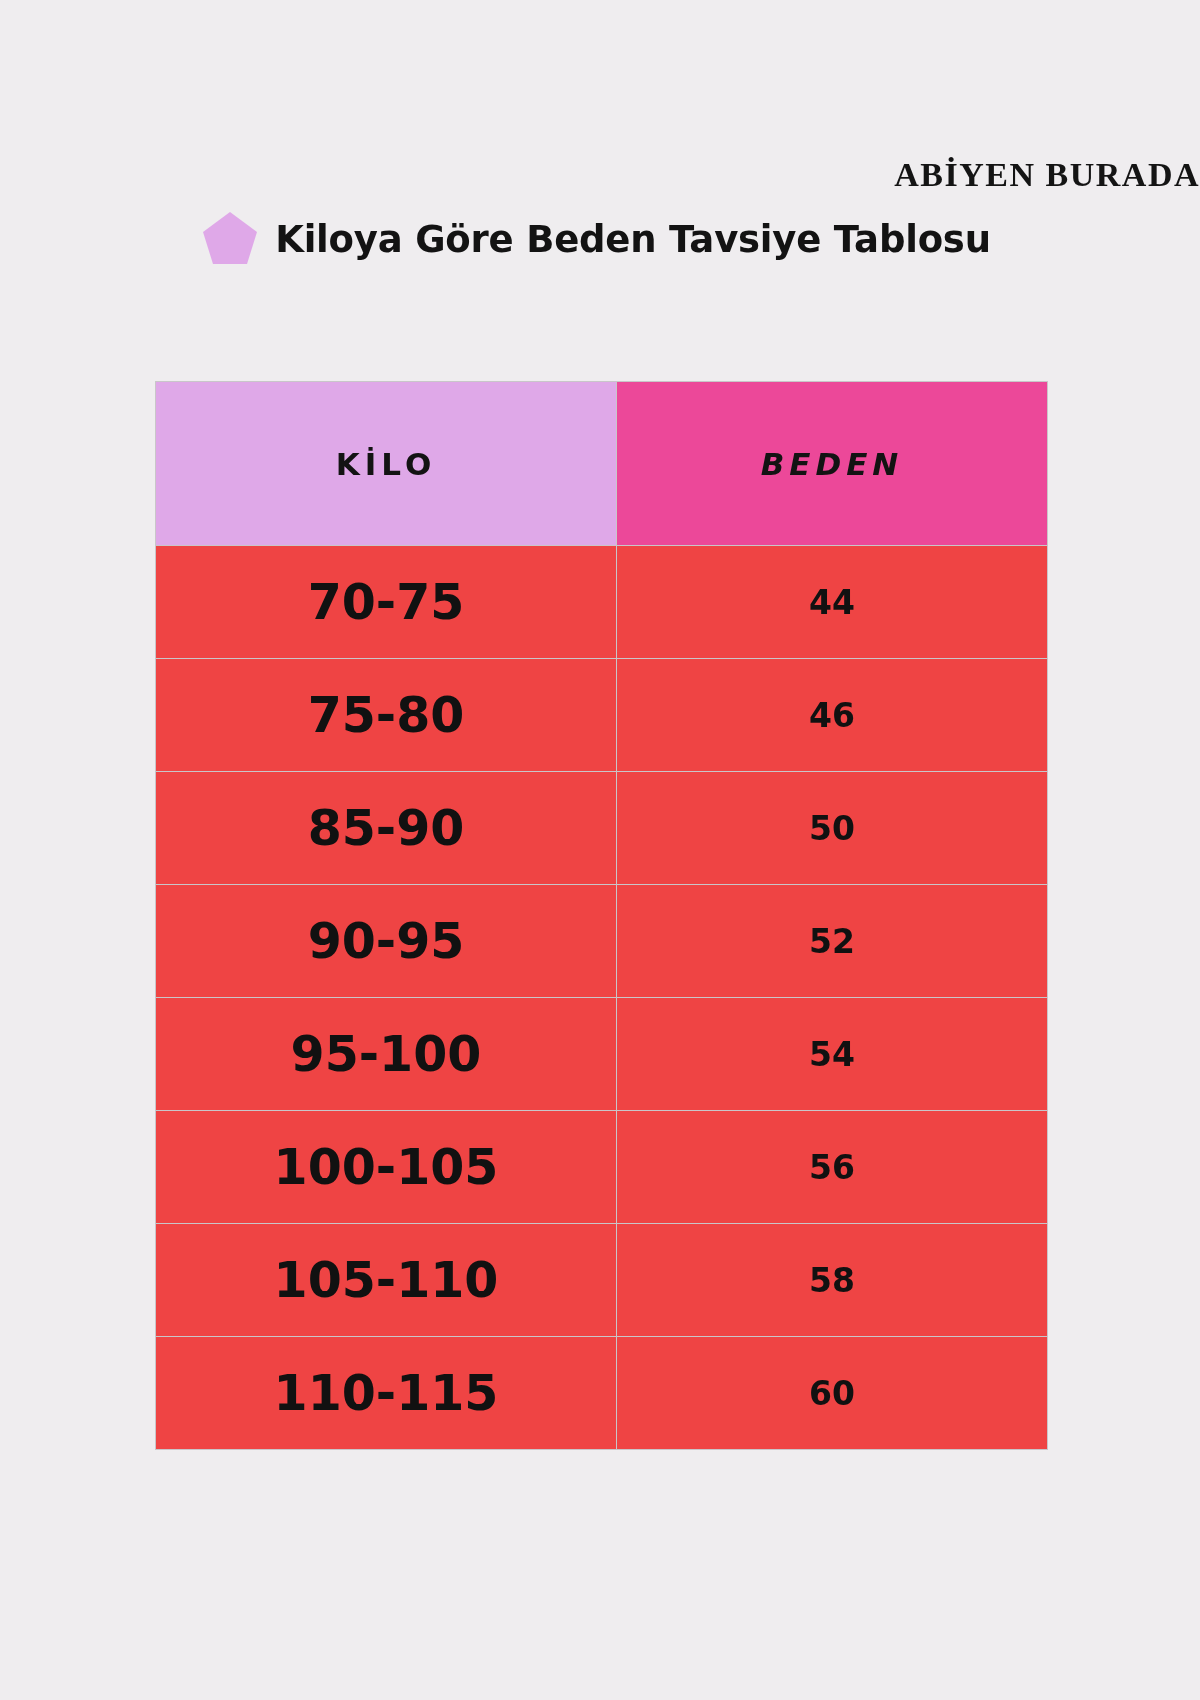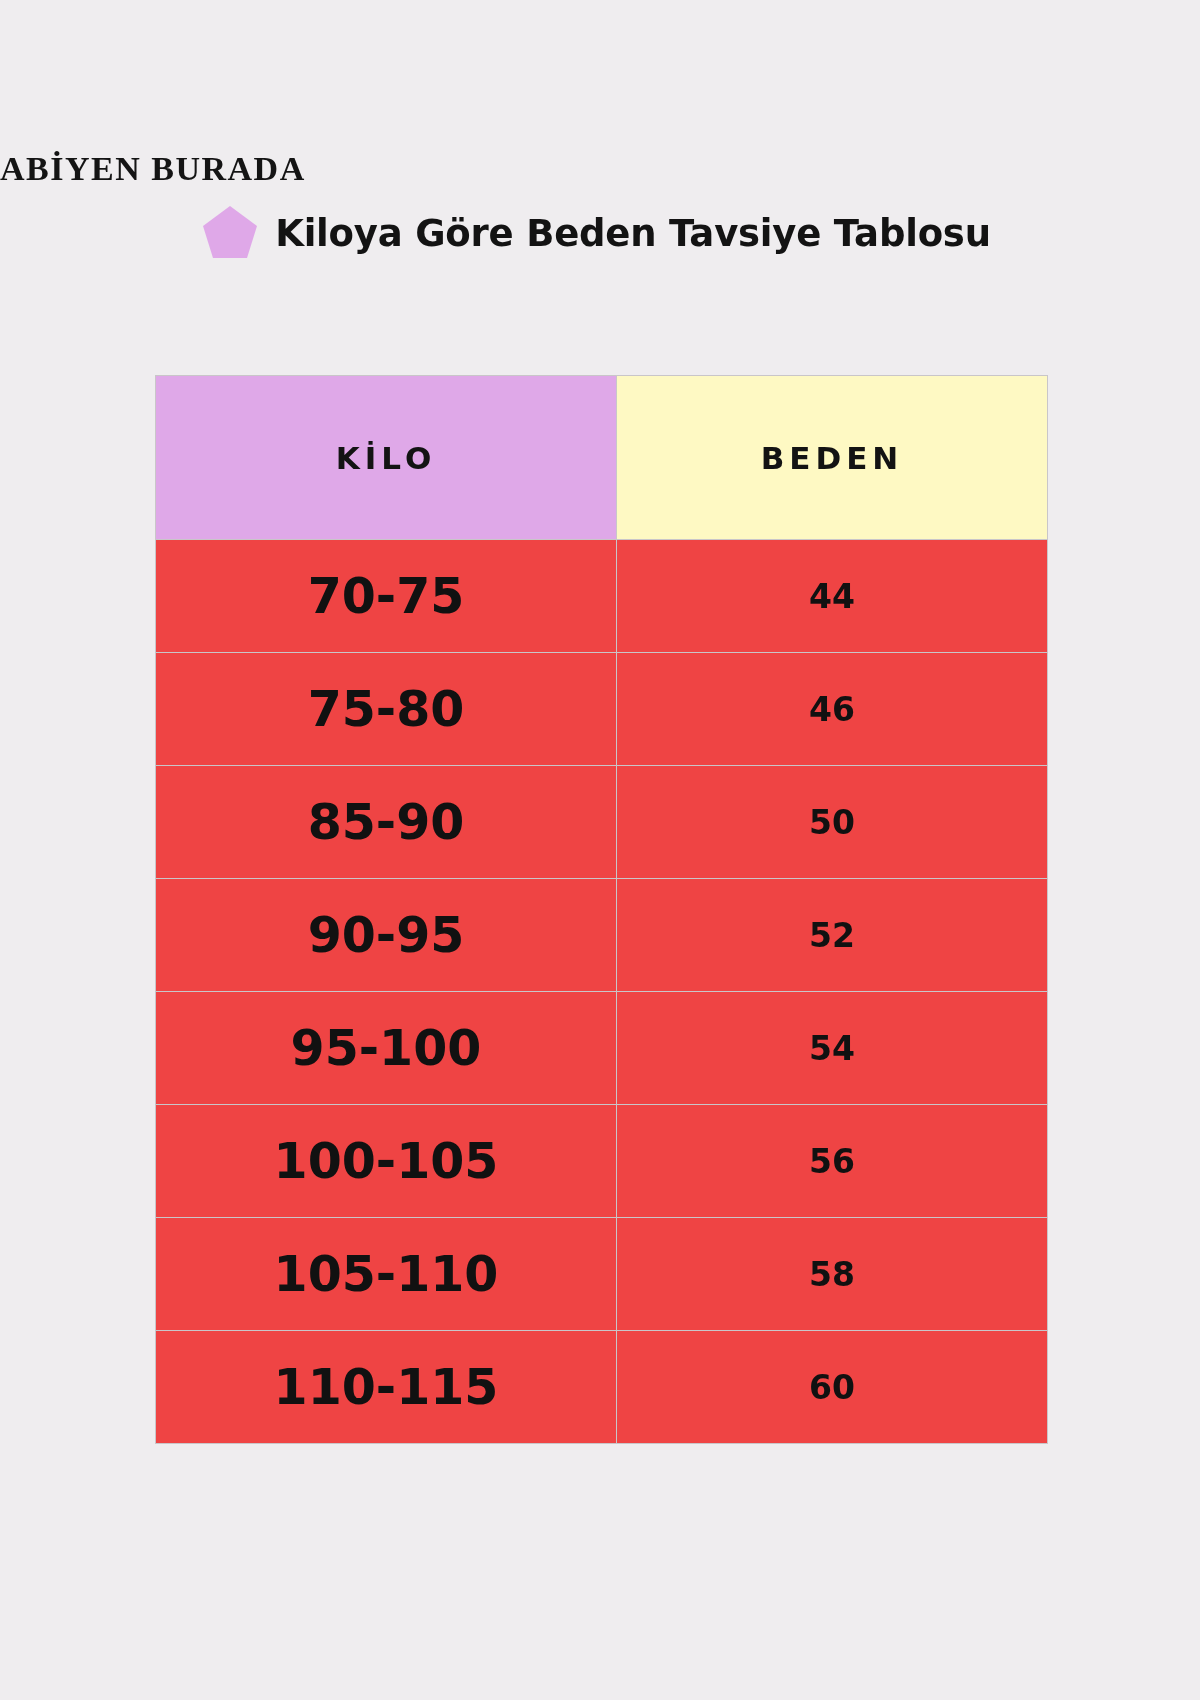--- a/index.html
+++ b/index.html
@@ -16,21 +16,22 @@
 
   .page {
     position: relative;
     width: 1200px;
     height: 1700px;
     box-sizing: border-box;
   }
 
   .header {
     padding-top: 150px;
-    text-align: left;
+    text-align: right;
+    margin-top: 6px;
   }
 
   .brand {
     font-family: "Liberation Serif", serif;
     font-weight: bold;
     font-size: 34px;
     letter-spacing: 1.5px;
     color: #141414;
     margin: 0 0 14px 0;
   }
@@ -88,22 +89,23 @@
     color: #131313;
     margin-top: 14px;
   }
 
   th.kilo-head {
     background: #dfa8e8;
     width: 460px;
   }
 
   th.beden-head {
-    background: #fef9c3;
+    background: #ec4899;
     width: 430px;
+    font-style: italic;
   }
 
   table.size-table td {
     height: 112px;
     background: #ef4444;
     font-family: "DejaVu Sans", sans-serif;
     font-weight: bold;
     color: #111111;
   }
 

